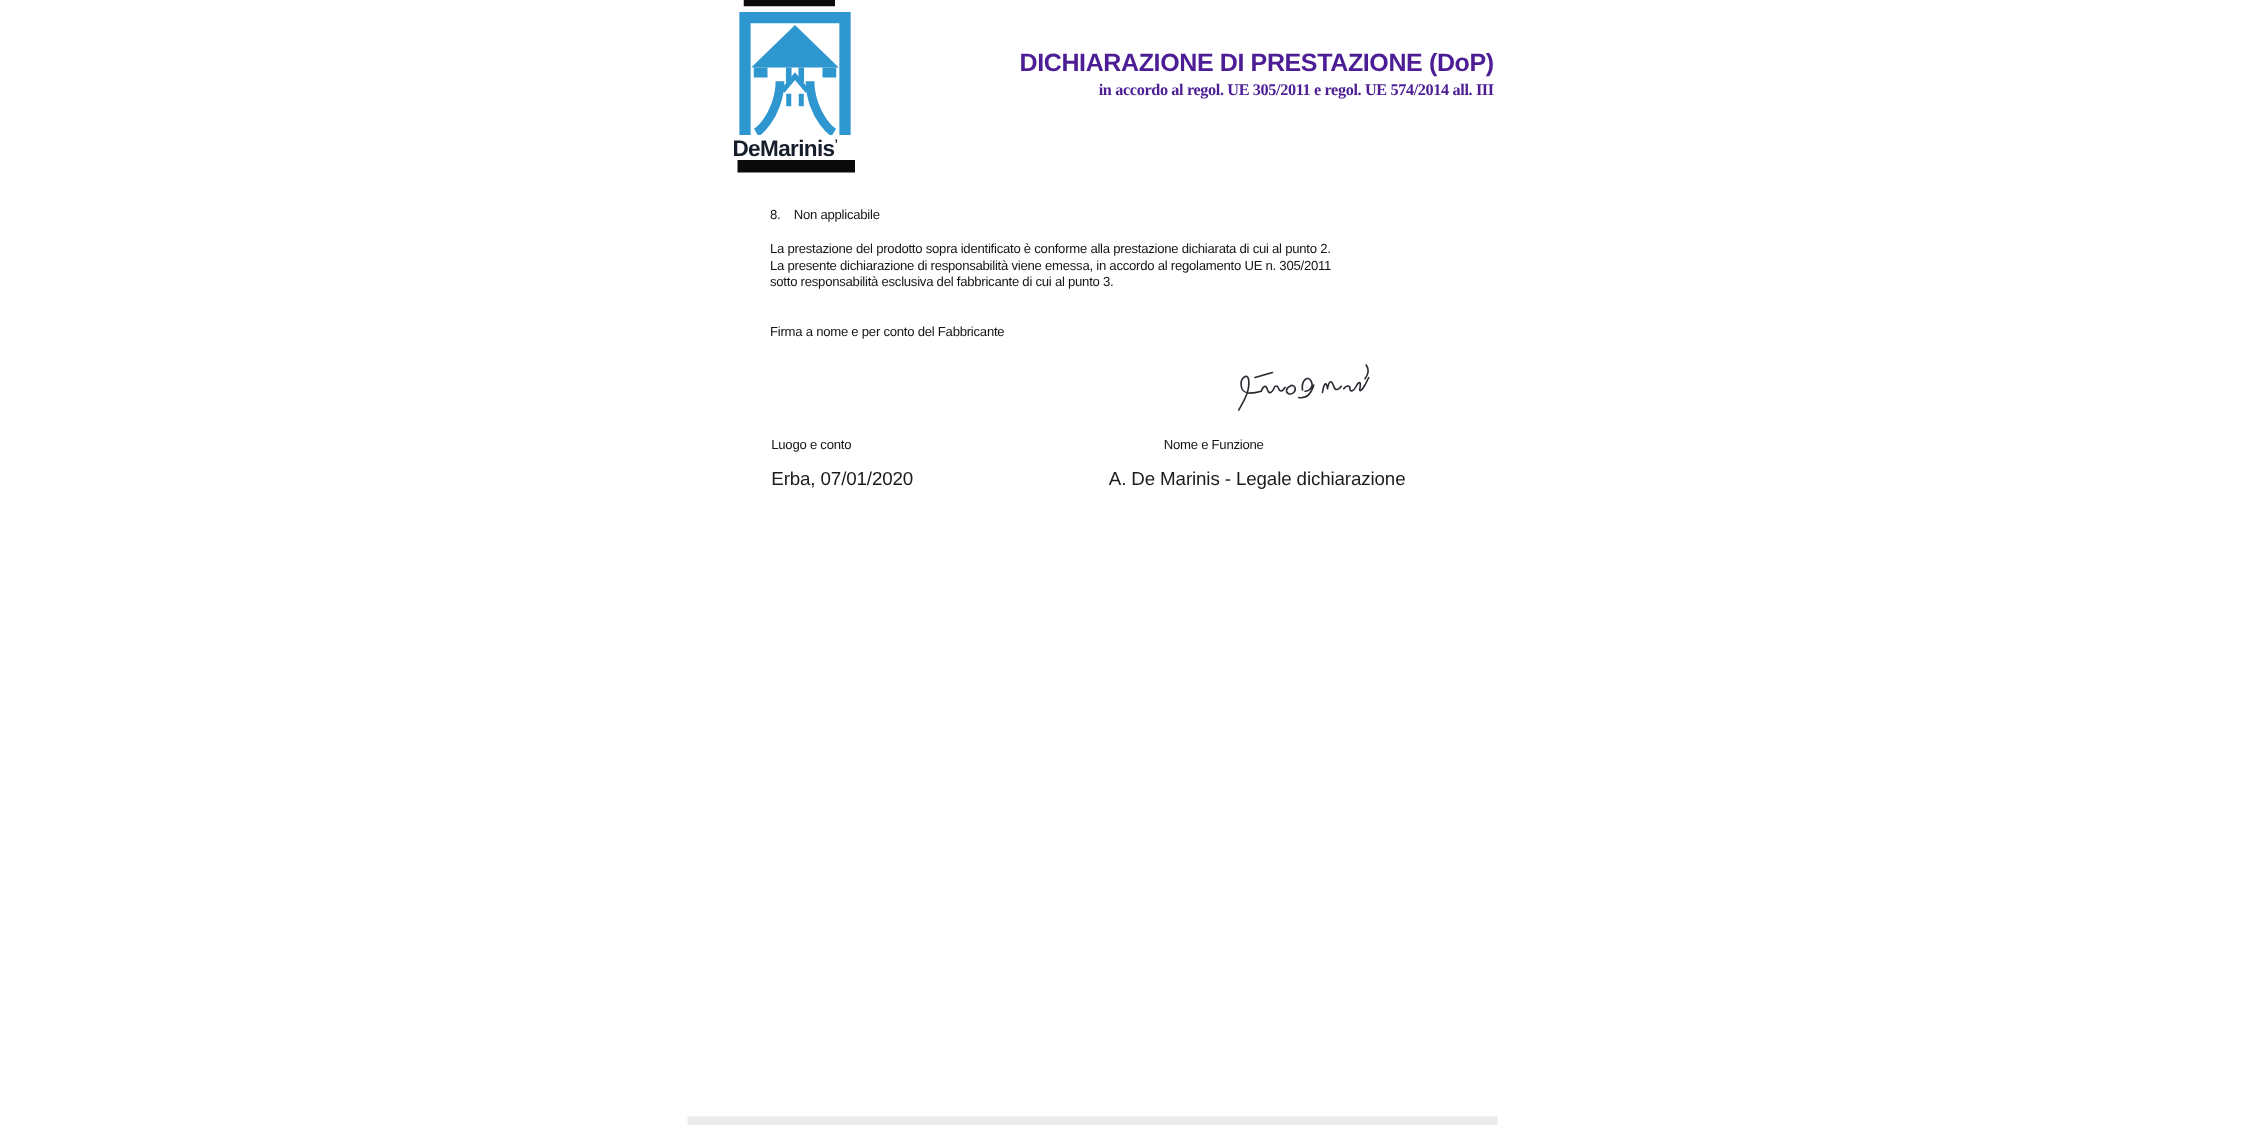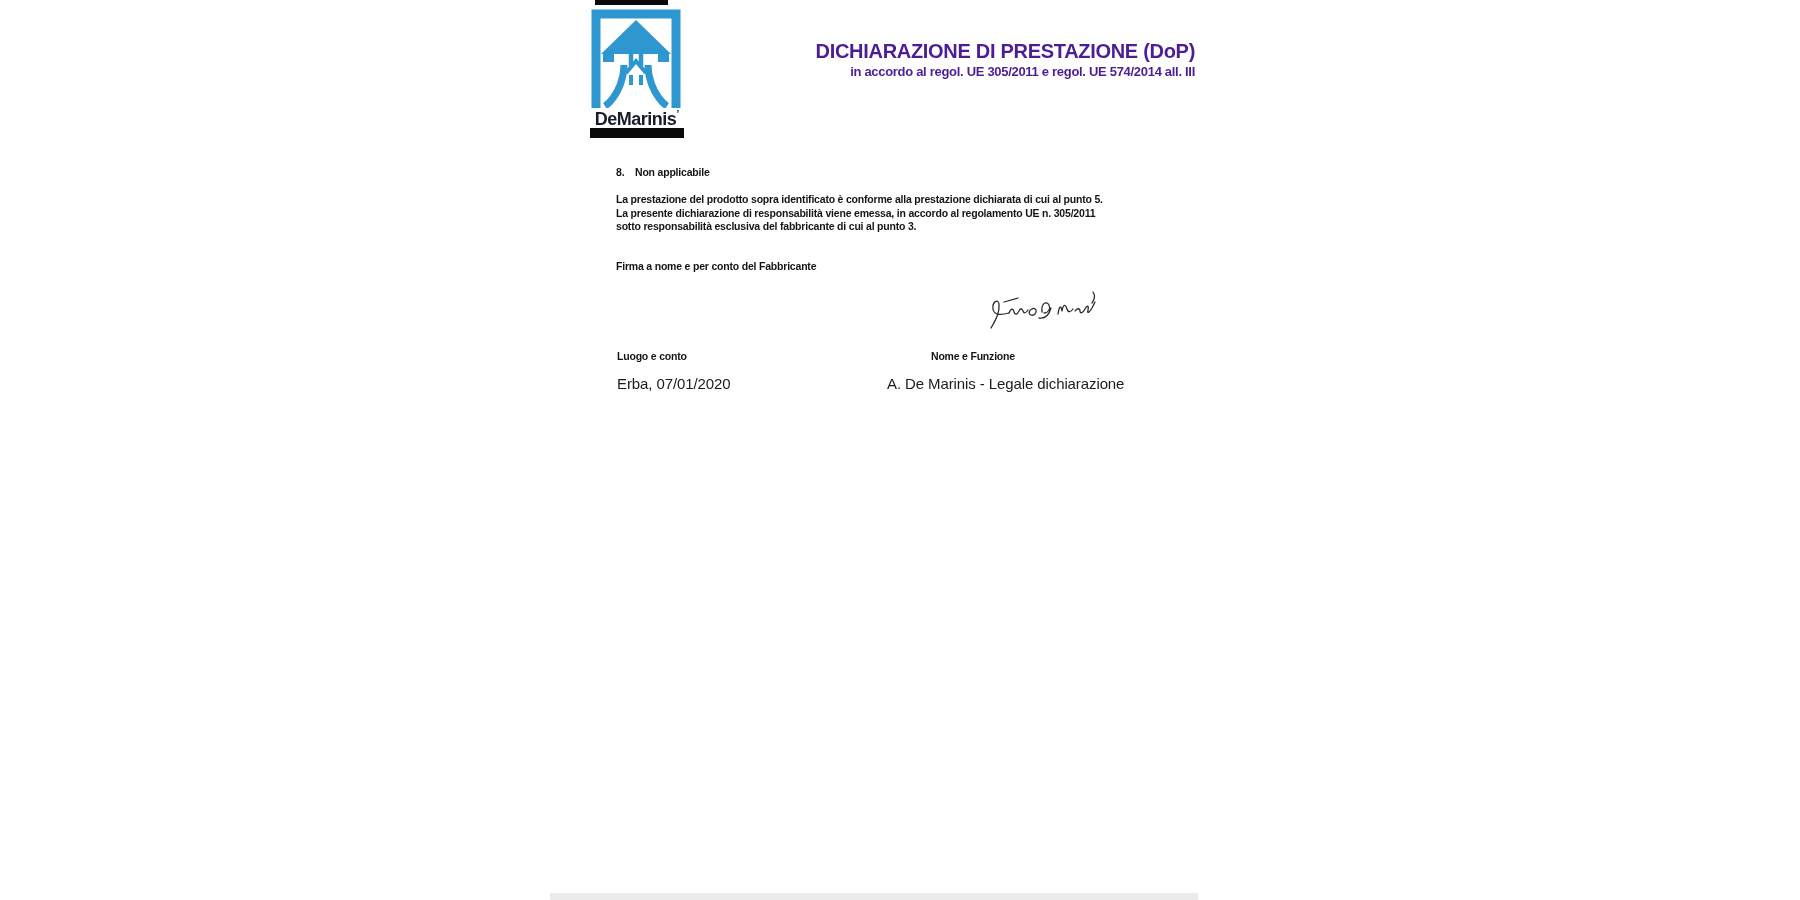--- a/index.html
+++ b/index.html
@@ -20,21 +20,21 @@
   
   #logo-topbar {
     left: 595px; top: 0; width: 73px; height: 5px;
     background: #0a0a0a;
   }
   #logo-mark-svg {
     left: 591px; top: 9px;
   }
   #logo-wordmark {
     left: 586px; top: 109px; width: 102px;
-    text-align: center;
+    text-align: left;
     font-size: 18px;
     font-weight: bold;
     letter-spacing: -0.5px;
     color: #161d2b;
     white-space: nowrap;
   }
   #logo-wordmark .mark {
     font-size: 10px;
     vertical-align: super;
     letter-spacing: 0;
@@ -57,32 +57,33 @@
     line-height: 26px;
     letter-spacing: -0.3px;
     white-space: nowrap;
   }
   #doc-subtitle {
     font-size: 13px;
     font-weight: bold;
     line-height: 16px;
     letter-spacing: -0.3px;
     white-space: nowrap;
+    font-family: Liberation Serif, serif;
   }
   #doc-number {
     font-size: 17px;
     font-weight: bold;
     line-height: 21px;
     letter-spacing: 0.2px;
     white-space: nowrap;
   }
 
   
   .doc-bold {
-    font-weight: bold;
+    font-weight: normal;
     font-size: 10.5px;
     letter-spacing: -0.2px;
     color: #151515;
     white-space: nowrap;
   }
   .doc-regular {
     font-weight: normal;
     font-size: 15px;
     letter-spacing: -0.1px;
     color: #1c1c1c;
@@ -137,21 +138,21 @@
   <div id="header-block" class="abs">
     <div id="doc-title">DICHIARAZIONE DI PRESTAZIONE (DoP)</div>
     <div id="doc-subtitle">in accordo al regol. UE 305/2011 e regol. UE 574/2014 all. III</div>
   </div>
 
   <div id="item-8" class="abs doc-bold">
     <span class="num">8.</span><span>Non applicabile</span>
   </div>
 
   <div id="paragraph" class="abs doc-bold">
-    <span>La prestazione del prodotto sopra identificato è conforme alla prestazione dichiarata di cui al punto 5.</span>
+    <span>La prestazione del prodotto sopra identificato è conforme alla prestazione dichiarata di cui al punto 2.</span>
     <span>La presente dichiarazione di responsabilità viene emessa, in accordo al regolamento UE n. 305/2011</span>
     <span>sotto responsabilità esclusiva del fabbricante di cui al punto 3.</span>
   </div>
 
   <div id="firma-line" class="abs doc-bold">Firma a nome e per conto del Fabbricante</div>
 
   <svg id="signature-svg" class="abs" width="115" height="46" viewBox="0 0 115 46">
     <g fill="none" stroke="#2b2b33" stroke-width="1.3" stroke-linecap="round" stroke-linejoin="round">
       <path d="M6 41 C10 34 15 26 14 17 C13 11 7 15 8 22 C9 29 17 28 24 26"></path>
       <path d="M24 26 c2 -5 4 -5 5 -1 c1 3 3 3 5 -1 c1 -3 3 -3 4 0 c1 3 3 2 5 -1"></path>

